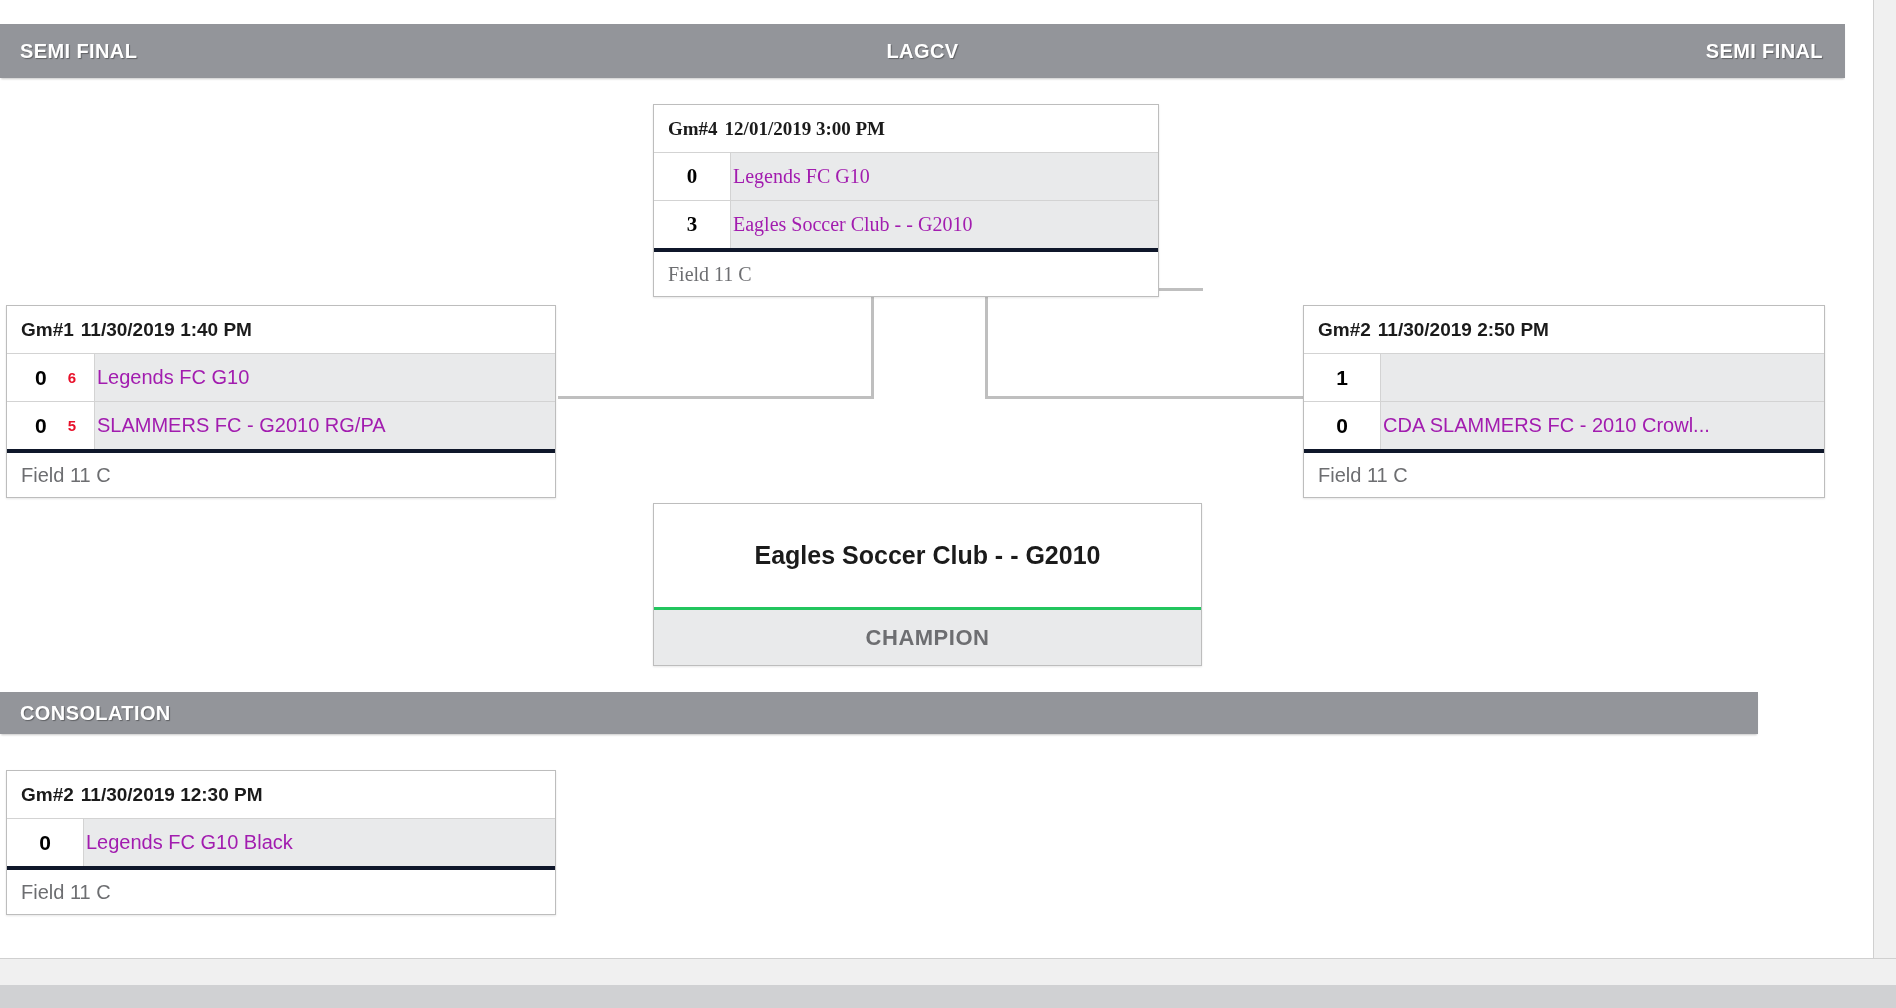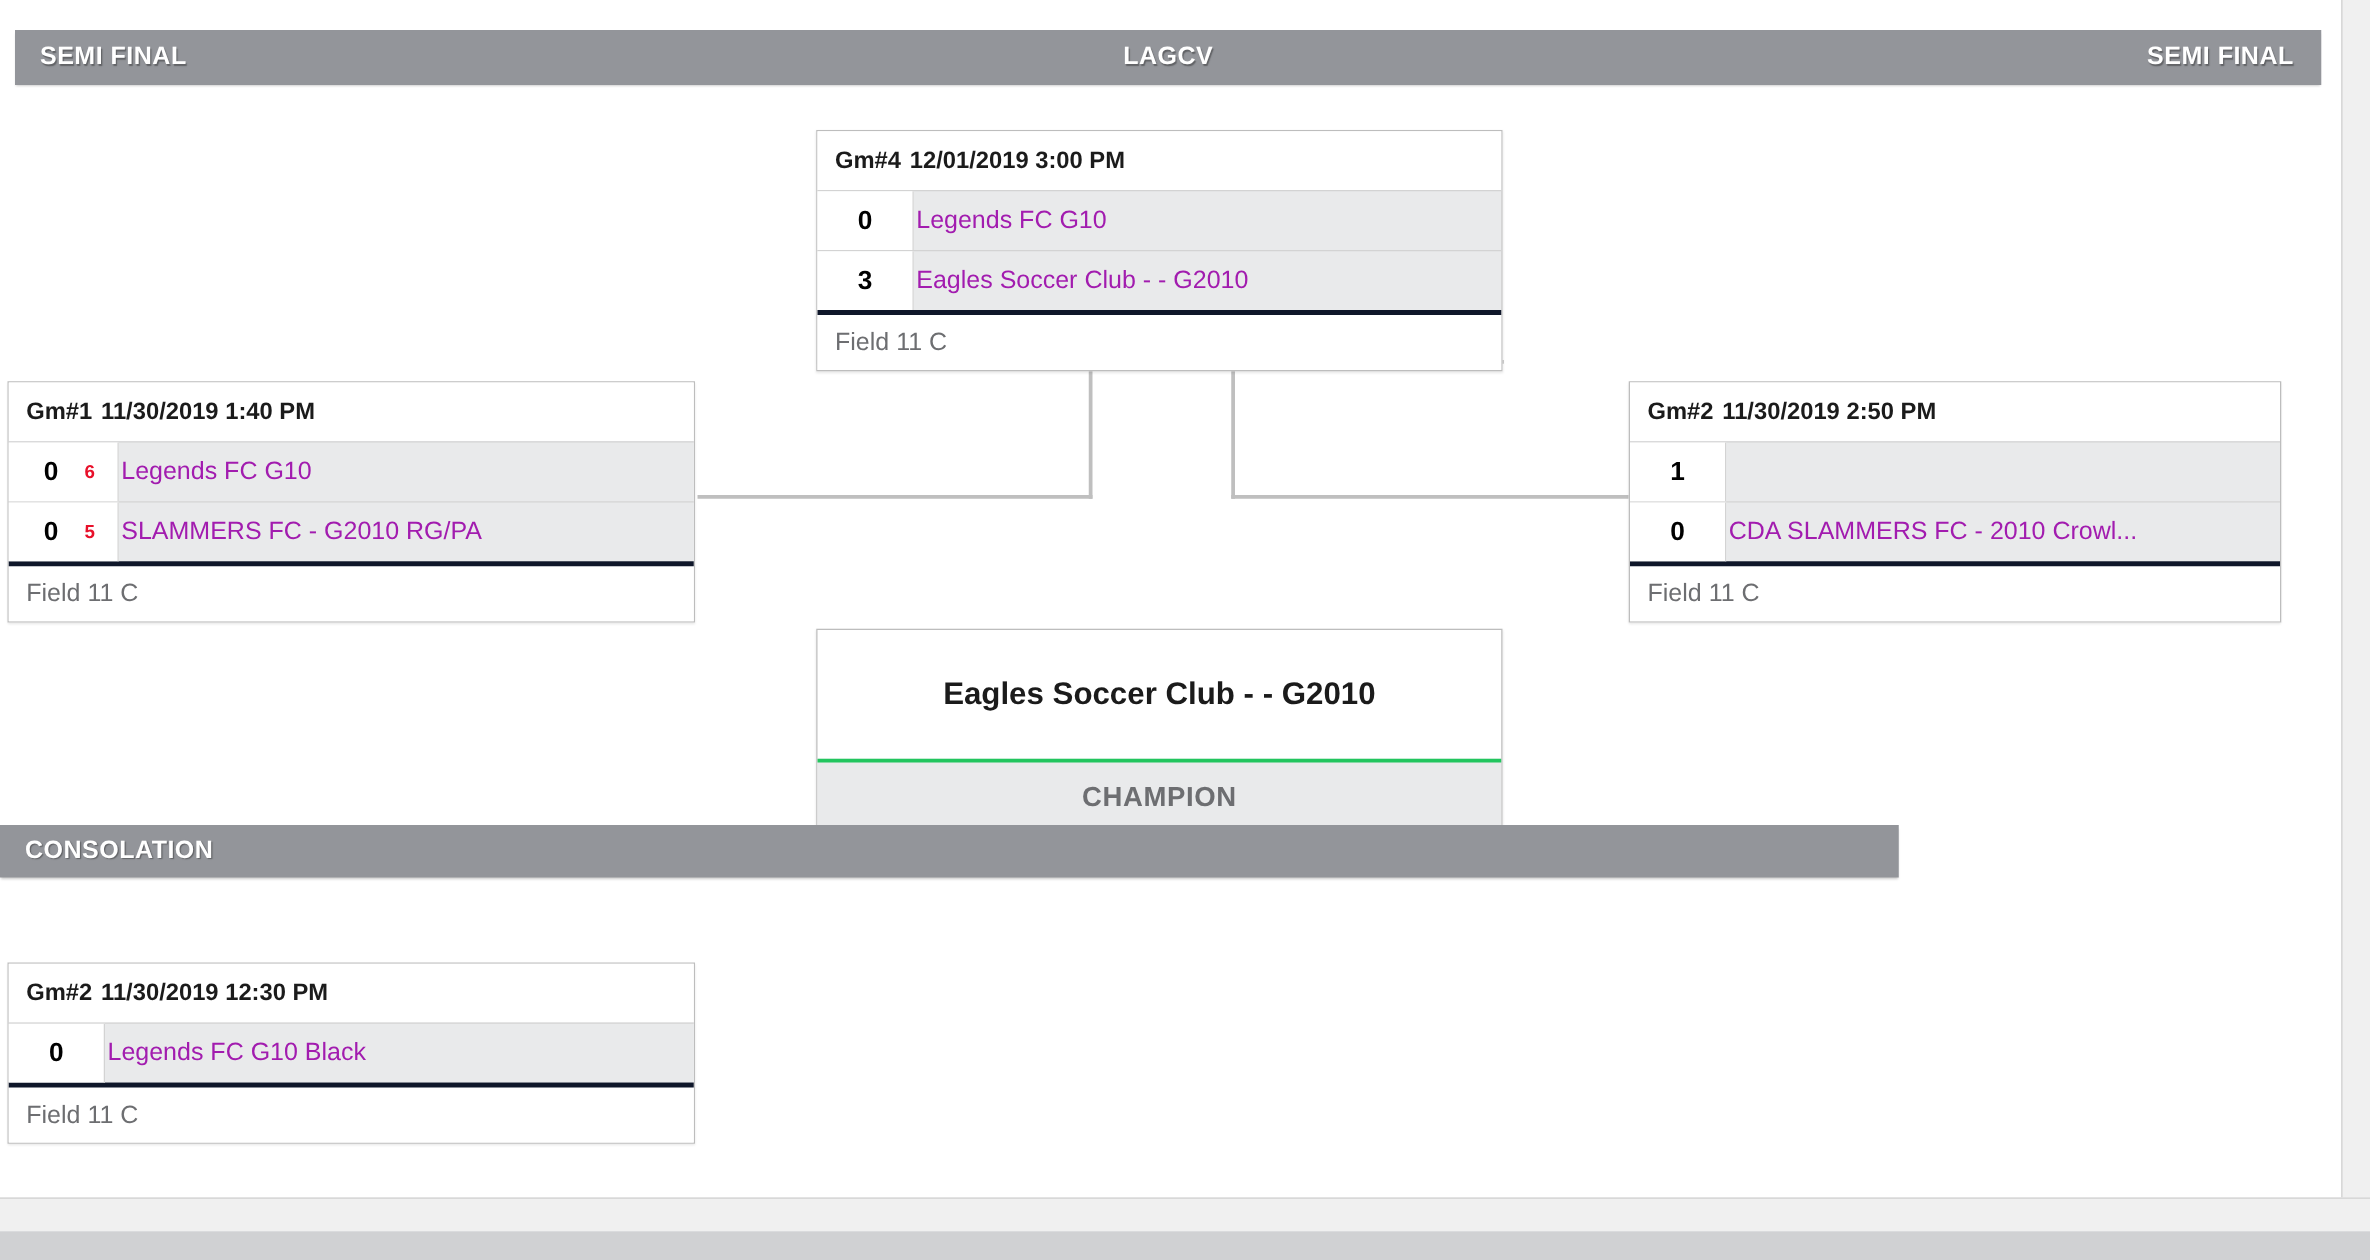--- a/index.html
+++ b/index.html
@@ -50,24 +50,24 @@
     font-weight: bold;
     letter-spacing: 0.4px;
     white-space: nowrap;
     text-shadow: 1px 1px 1px rgba(0,0,0,0.35);
   }
   .round-label.lbl-left   { left: 20px; }
   .round-label.lbl-center { left: 50%; transform: translate(-50%, -50%); }
   .round-label.lbl-right  { right: 22px; }
 
   #bar-semifinal {
-    left: 12px;   top: 24px;  width: 1845px; height: 44px;
+    left: 0px;   top: 24px;  width: 1845px; height: 54px;
   }
   #bar-consolation {
-    left: 0px;   top: 660px; width: 1519px; height: 42px;
+    left: 0px;   top: 692px; width: 1758px; height: 42px;
   }
 
   
   .match-card {
     position: absolute;
     border: 1px solid #bdbdbd;
     background: #ffffff;
     box-sizing: border-box;
     box-shadow: 0 1px 2px rgba(0,0,0,0.10);
   }
@@ -141,21 +141,21 @@
     align-items: center;
     padding-left: 14px;
     border-top: 4px solid #0f172a;
     font-size: 20px;
     color: #6d6e71;
     background: #ffffff;
     box-sizing: border-box;
   }
 
   
-  #card-gm4 { left: 653px;  top: 104px; width: 549px; }
+  #card-gm4 { left: 653px;  top: 104px; width: 506px; font-family: Liberation Serif, serif; }
   #card-gm1 { left: 6px;    top: 305px; width: 550px; }
   #card-gm2 { left: 1303px; top: 305px; width: 522px; }
   #card-gm3 { left: 6px;    top: 770px; width: 550px; }
 
   
   #champion-box {
     position: absolute;
     left: 653px;
     top: 503px;
     width: 549px;

